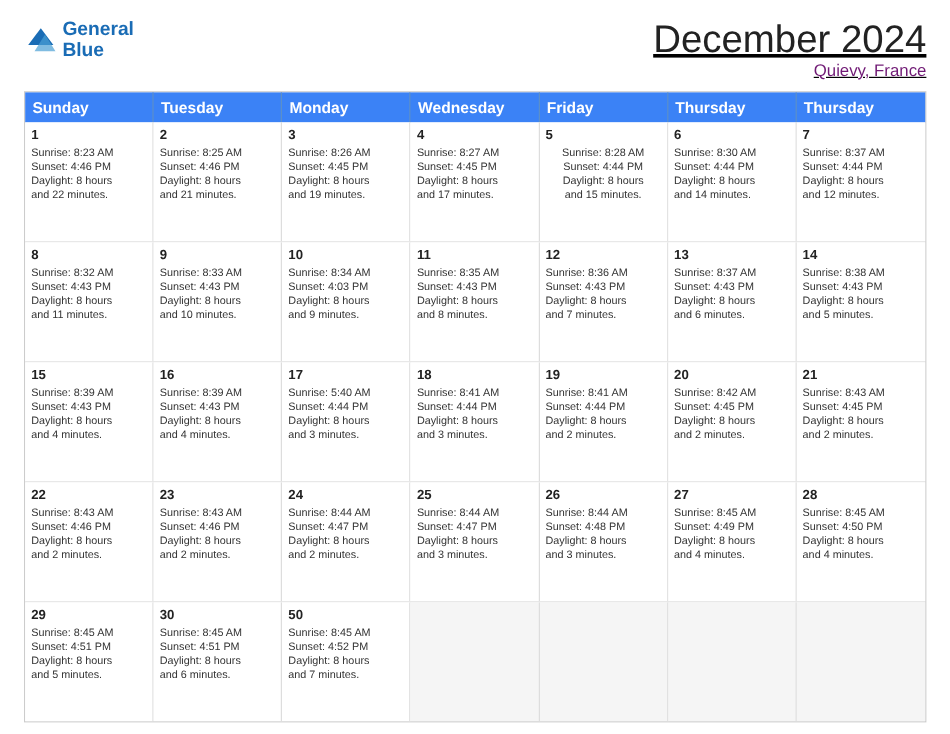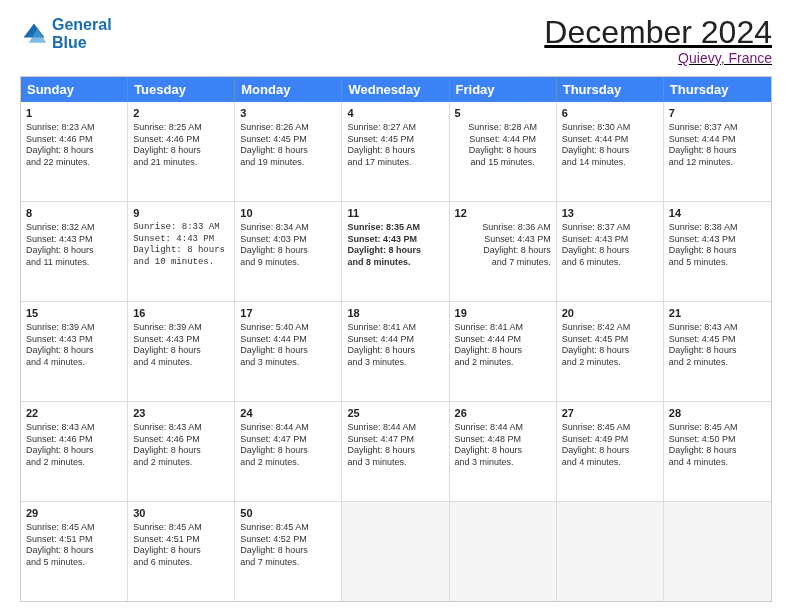--- a/index.html
+++ b/index.html
@@ -194,42 +194,42 @@
         <div class="cal-row">
           <div class="cal-cell">
             <div class="day-num">8</div>
             <div class="cell-text" style="white-space: pre-line;">Sunrise: 8:32 AM
 Sunset: 4:43 PM
 Daylight: 8 hours
 and 11 minutes.</div>
           </div>
           <div class="cal-cell">
             <div class="day-num">9</div>
-            <div class="cell-text" style="white-space: pre-line; font-family: Liberation Mono, monospace;">Sunrise: 8:33 AM
+            <div class="cell-text" style="white-space: pre-line;">Sunrise: 8:33 AM
 Sunset: 4:43 PM
 Daylight: 8 hours
 and 10 minutes.</div>
           </div>
           <div class="cal-cell">
             <div class="day-num">10</div>
             <div class="cell-text" style="white-space: pre-line;">Sunrise: 8:34 AM
 Sunset: 4:03 PM
 Daylight: 8 hours
 and 9 minutes.</div>
           </div>
           <div class="cal-cell">
             <div class="day-num">11</div>
-            <div class="cell-text" style="white-space: pre-line; font-weight: bold;">Sunrise: 8:35 AM
+            <div class="cell-text" style="white-space: pre-line;">Sunrise: 8:35 AM
 Sunset: 4:43 PM
 Daylight: 8 hours
 and 8 minutes.</div>
           </div>
           <div class="cal-cell">
             <div class="day-num">12</div>
-            <div class="cell-text" style="white-space: pre-line; text-align: right;">Sunrise: 8:36 AM
+            <div class="cell-text" style="white-space: pre-line;">Sunrise: 8:36 AM
 Sunset: 4:43 PM
 Daylight: 8 hours
 and 7 minutes.</div>
           </div>
           <div class="cal-cell">
             <div class="day-num">13</div>
             <div class="cell-text" style="white-space: pre-line;">Sunrise: 8:37 AM
 Sunset: 4:43 PM
 Daylight: 8 hours
 and 6 minutes.</div>

